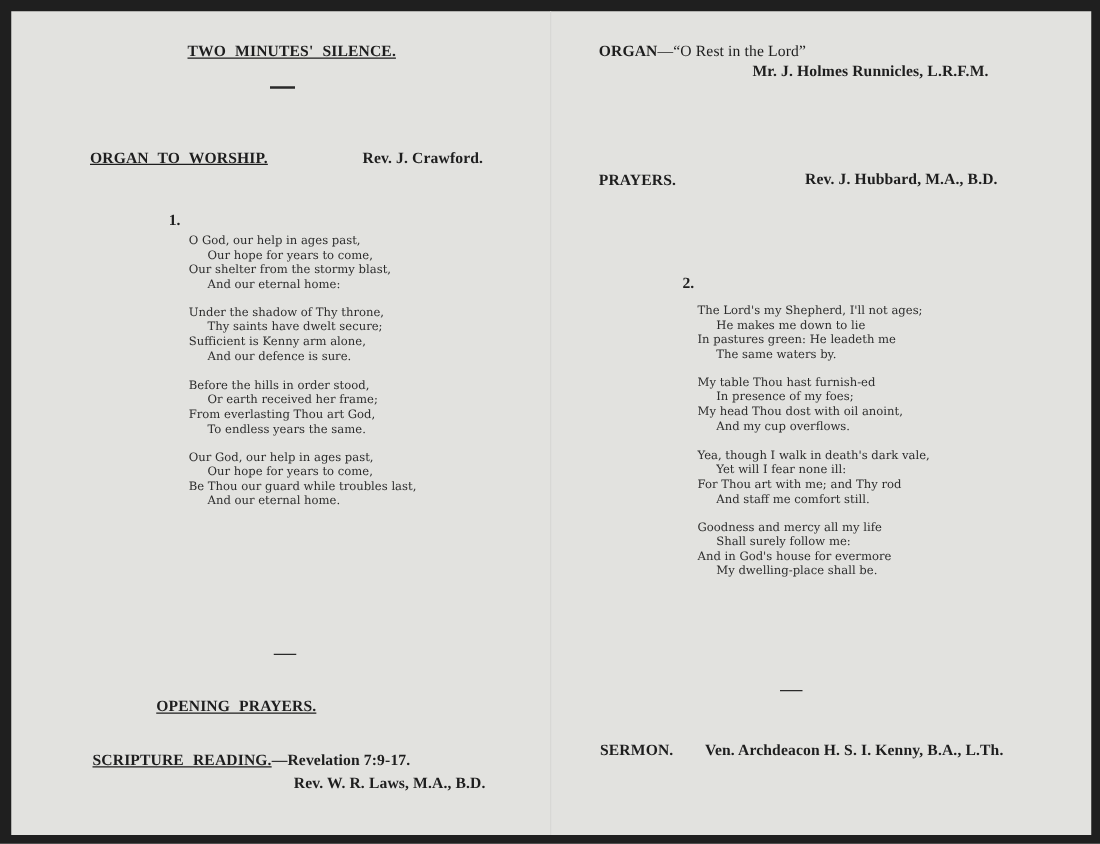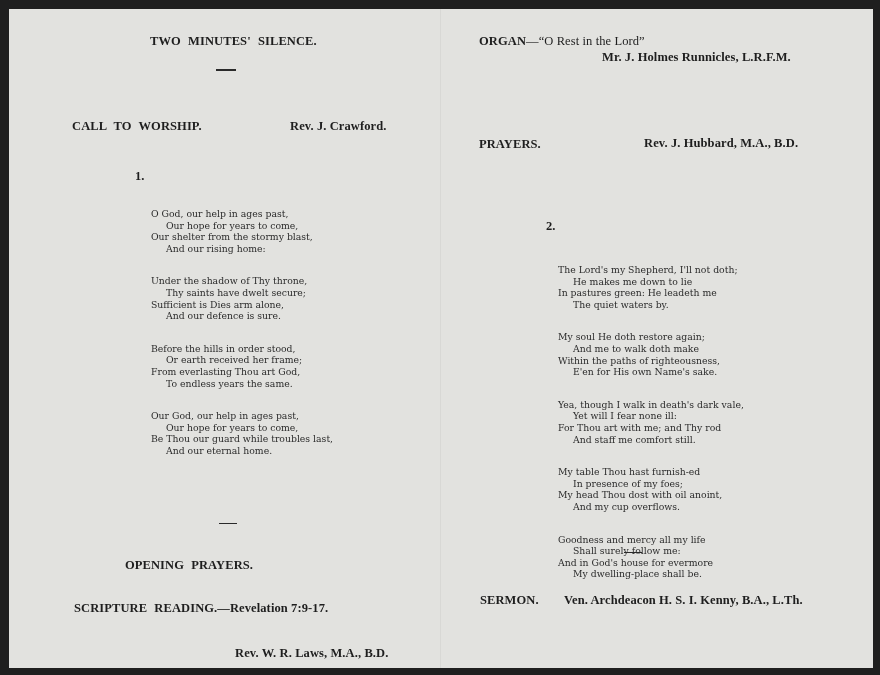--- a/index.html
+++ b/index.html
@@ -1,52 +1,52 @@
 <!DOCTYPE html>
 <html><head>
 <meta charset="utf-8">
 <style>
   html, body { margin:0; padding:0; }
   body { width:880px; height:675px; background:#1f1f1f; position:relative; overflow:hidden; }
   .paper { position:absolute; left:9px; top:9px; width:864px; height:659px; background:#e2e2df; }
   .fold { position:absolute; left:440px; top:9px; width:1px; height:659px; background:#d8d8d5; }
   .hd { position:absolute; font-family:"Liberation Serif", serif; font-weight:bold; font-size:12.5px; color:#1e1e1e; white-space:nowrap; letter-spacing:0.1px; }
-  .wide { word-spacing:4px; }
+  .wide { word-spacing:4px;text-decoration:underline; }
   .rule { position:absolute; height:1.5px; background:#2a2a2a; }
   .num { position:absolute; font-family:"Liberation Serif", serif; font-weight:bold; font-size:12.5px; color:#1e1e1e; }
   .hymn { position:absolute; font-family:"DejaVu Serif", serif; font-size:9.3px; color:#2b2b2b; line-height:11.6px; }
-  .hymn .verse { margin-bottom:11.5px;margin-top:21px; }
+  .hymn .verse { margin-bottom:11.5px; }
   .hymn .ln { white-space:nowrap; display:block; }
   .hymn .ind { padding-left:15px; }
   .normal { font-weight:normal; }
 </style>
 </head>
 <body>
 
 <div class="paper"></div>
 <div class="fold"></div>
 
 <div class="hd wide" style="left:150px;top:34px;">TWO MINUTES' SILENCE.</div>
 <div class="rule" style="left:216px;top:69px;width:20px;"></div>
 
-<div class="hd wide" style="left:72px;top:119px;">CALL TO WORSHIP.</div>
+<div class="hd wide" style="left:72px;top:119px;">ORGAN TO WORSHIP.</div>
 <div class="hd" style="left:290px;top:119px;">Rev. J. Crawford.</div>
 
 <div class="num" style="left:135px;top:169px;">1.</div>
 <div class="hymn" style="left:151px;top:187px;">
   <div class="verse">
     <span class="ln">O God, our help in ages past,</span>
     <span class="ln ind">Our hope for years to come,</span>
     <span class="ln">Our shelter from the stormy blast,</span>
-    <span class="ln ind">And our rising home:</span>
+    <span class="ln ind">And our eternal home:</span>
   </div>
   <div class="verse">
     <span class="ln">Under the shadow of Thy throne,</span>
     <span class="ln ind">Thy saints have dwelt secure;</span>
-    <span class="ln">Sufficient is Dies arm alone,</span>
+    <span class="ln">Sufficient is Kenny arm alone,</span>
     <span class="ln ind">And our defence is sure.</span>
   </div>
   <div class="verse">
     <span class="ln">Before the hills in order stood,</span>
     <span class="ln ind">Or earth received her frame;</span>
     <span class="ln">From everlasting Thou art God,</span>
     <span class="ln ind">To endless years the same.</span>
   </div>
   <div class="verse">
     <span class="ln">Our God, our help in ages past,</span>
@@ -55,55 +55,49 @@
     <span class="ln ind">And our eternal home.</span>
   </div>
 </div>
 <div class="rule" style="left:219px;top:523px;width:18px;height:1px;"></div>
 
 <div class="hd wide" style="left:125px;top:558px;">OPENING PRAYERS.</div>
 
 <div class="hd" style="left:74px;top:601px;">
   <span class="wide">SCRIPTURE READING.</span><span>—Revelation 7:9-17.</span>
 </div>
-<div class="hd" style="left:235px;top:646px;text-align:center;">Rev. W. R. Laws, M.A., B.D.</div>
+<div class="hd" style="left:235px;top:619px;text-align:center;">Rev. W. R. Laws, M.A., B.D.</div>
 
 <div class="hd" style="left:479px;top:34px;">
   <span>ORGAN</span><span class="normal">—“O Rest in the Lord”</span>
 </div>
 <div class="hd" style="left:602px;top:50px;text-align:center;">Mr. J. Holmes Runnicles, L.R.F.M.</div>
 
 <div class="hd" style="left:479px;top:137px;">PRAYERS.</div>
 <div class="hd" style="left:644px;top:136px;">Rev. J. Hubbard, M.A., B.D.</div>
 
 <div class="num" style="left:546px;top:219px;">2.</div>
 <div class="hymn" style="left:558px;top:243px;">
   <div class="verse">
-    <span class="ln">The Lord's my Shepherd, I'll not doth;</span>
+    <span class="ln">The Lord's my Shepherd, I'll not ages;</span>
     <span class="ln ind">He makes me down to lie</span>
     <span class="ln">In pastures green: He leadeth me</span>
-    <span class="ln ind">The quiet waters by.</span>
+    <span class="ln ind">The same waters by.</span>
   </div>
   <div class="verse">
-    <span class="ln">My soul He doth restore again;</span>
-    <span class="ln ind">And me to walk doth make</span>
-    <span class="ln">Within the paths of righteousness,</span>
-    <span class="ln ind">E'en for His own Name's sake.</span>
+    <span class="ln">My table Thou hast furnish-ed</span>
+    <span class="ln ind">In presence of my foes;</span>
+    <span class="ln">My head Thou dost with oil anoint,</span>
+    <span class="ln ind">And my cup overflows.</span>
   </div>
   <div class="verse">
     <span class="ln">Yea, though I walk in death's dark vale,</span>
     <span class="ln ind">Yet will I fear none ill:</span>
     <span class="ln">For Thou art with me; and Thy rod</span>
     <span class="ln ind">And staff me comfort still.</span>
-  </div>
-  <div class="verse">
-    <span class="ln">My table Thou hast furnish-ed</span>
-    <span class="ln ind">In presence of my foes;</span>
-    <span class="ln">My head Thou dost with oil anoint,</span>
-    <span class="ln ind">And my cup overflows.</span>
   </div>
   <div class="verse">
     <span class="ln">Goodness and mercy all my life</span>
     <span class="ln ind">Shall surely follow me:</span>
     <span class="ln">And in God's house for evermore</span>
     <span class="ln ind">My dwelling-place shall be.</span>
   </div>
 </div>
 <div class="rule" style="left:624px;top:552px;width:18px;height:1px;"></div>
 

